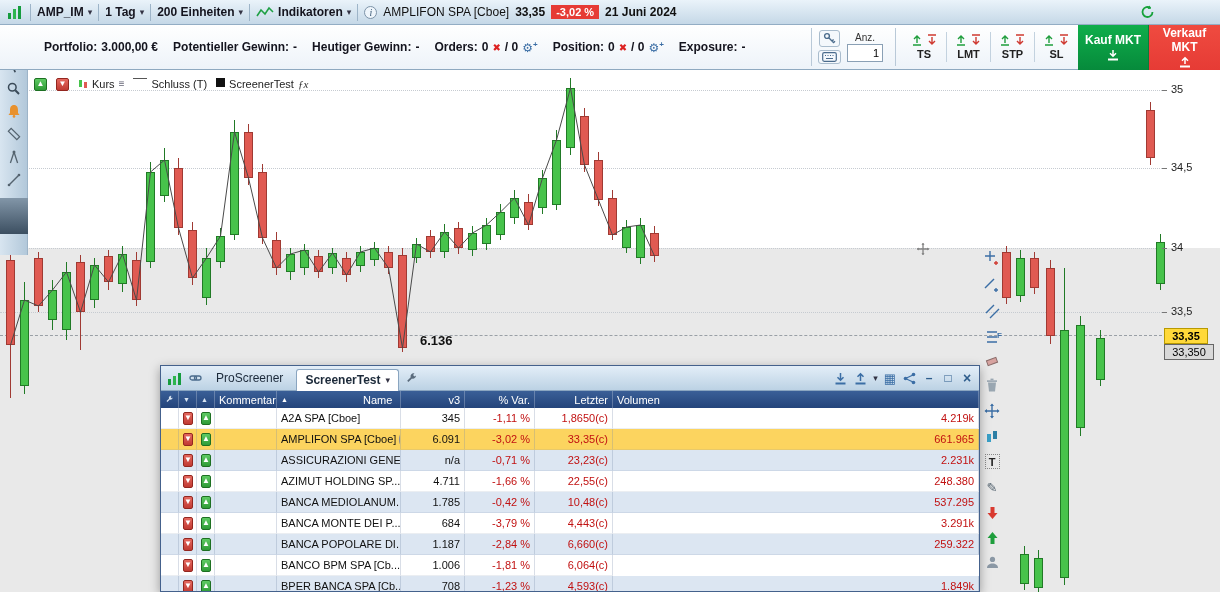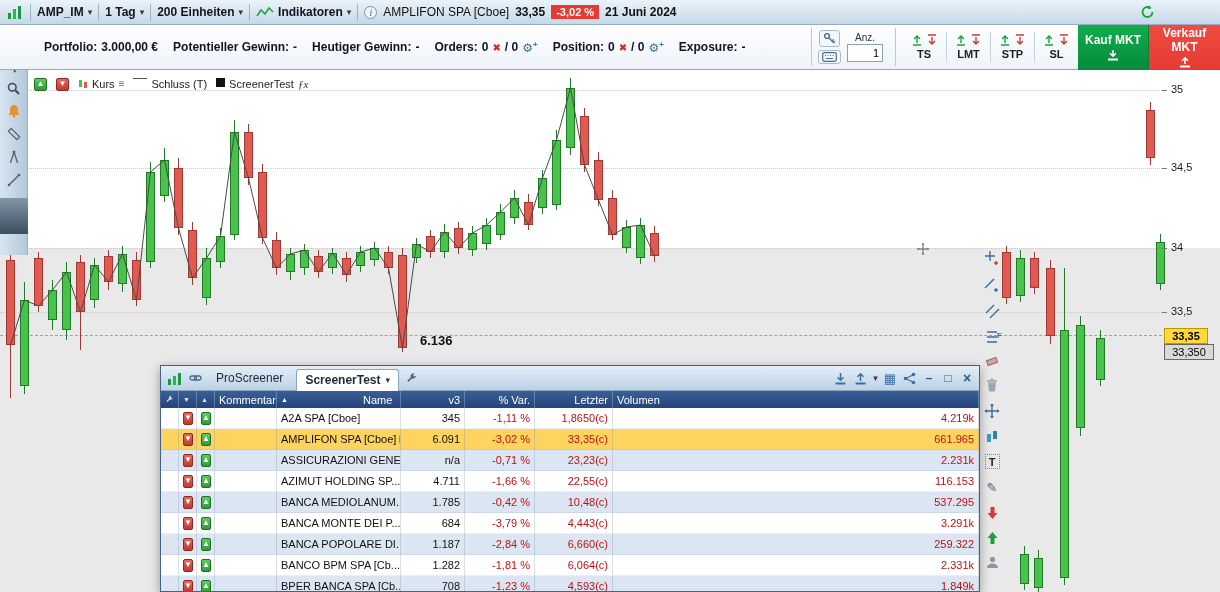--- a/index.html
+++ b/index.html
@@ -729,21 +729,21 @@
     <span class="c wbtn center">
             <span class="mini-btn green">▲</span>
           </span>
     <span class="c wcom"></span>
     <span class="c wname">
             <span class="nm">AZIMUT HOLDING SP...</span>
           </span>
     <span class="c wv3 num c-v3">4.711</span>
     <span class="c wvar num neg c-var">-1,66 %</span>
     <span class="c wlast num neg c-last">22,55(c)</span>
-    <span class="c wvol num neg c-vol">116.153</span>
+    <span class="c wvol num neg c-vol">248.380</span>
   </div>
 
   <div class="srow alt">
     <span class="c w0"></span>
     <span class="c wbtn center">
             <span class="mini-btn red">▼</span>
           </span>
     <span class="c wbtn center">
             <span class="mini-btn green">▲</span>
           </span>
@@ -798,24 +798,23 @@
     <span class="c wbtn center">
             <span class="mini-btn red">▼</span>
           </span>
     <span class="c wbtn center">
             <span class="mini-btn green">▲</span>
           </span>
     <span class="c wcom"></span>
     <span class="c wname">
             <span class="nm">BANCO BPM SPA [Cb...</span>
           </span>
-    <span class="c wv3 num c-v3">1.282</span>
+    <span class="c wv3 num c-v3">1.006</span>
     <span class="c wvar num neg c-var">-1,81 %</span>
     <span class="c wlast num neg c-last">6,064(c)</span>
-    <span class="c wvol num neg c-vol">2.331k</span>
   </div>
 
   <div class="srow alt">
     <span class="c w0"></span>
     <span class="c wbtn center">
             <span class="mini-btn red">▼</span>
           </span>
     <span class="c wbtn center">
             <span class="mini-btn green">▲</span>
           </span>

